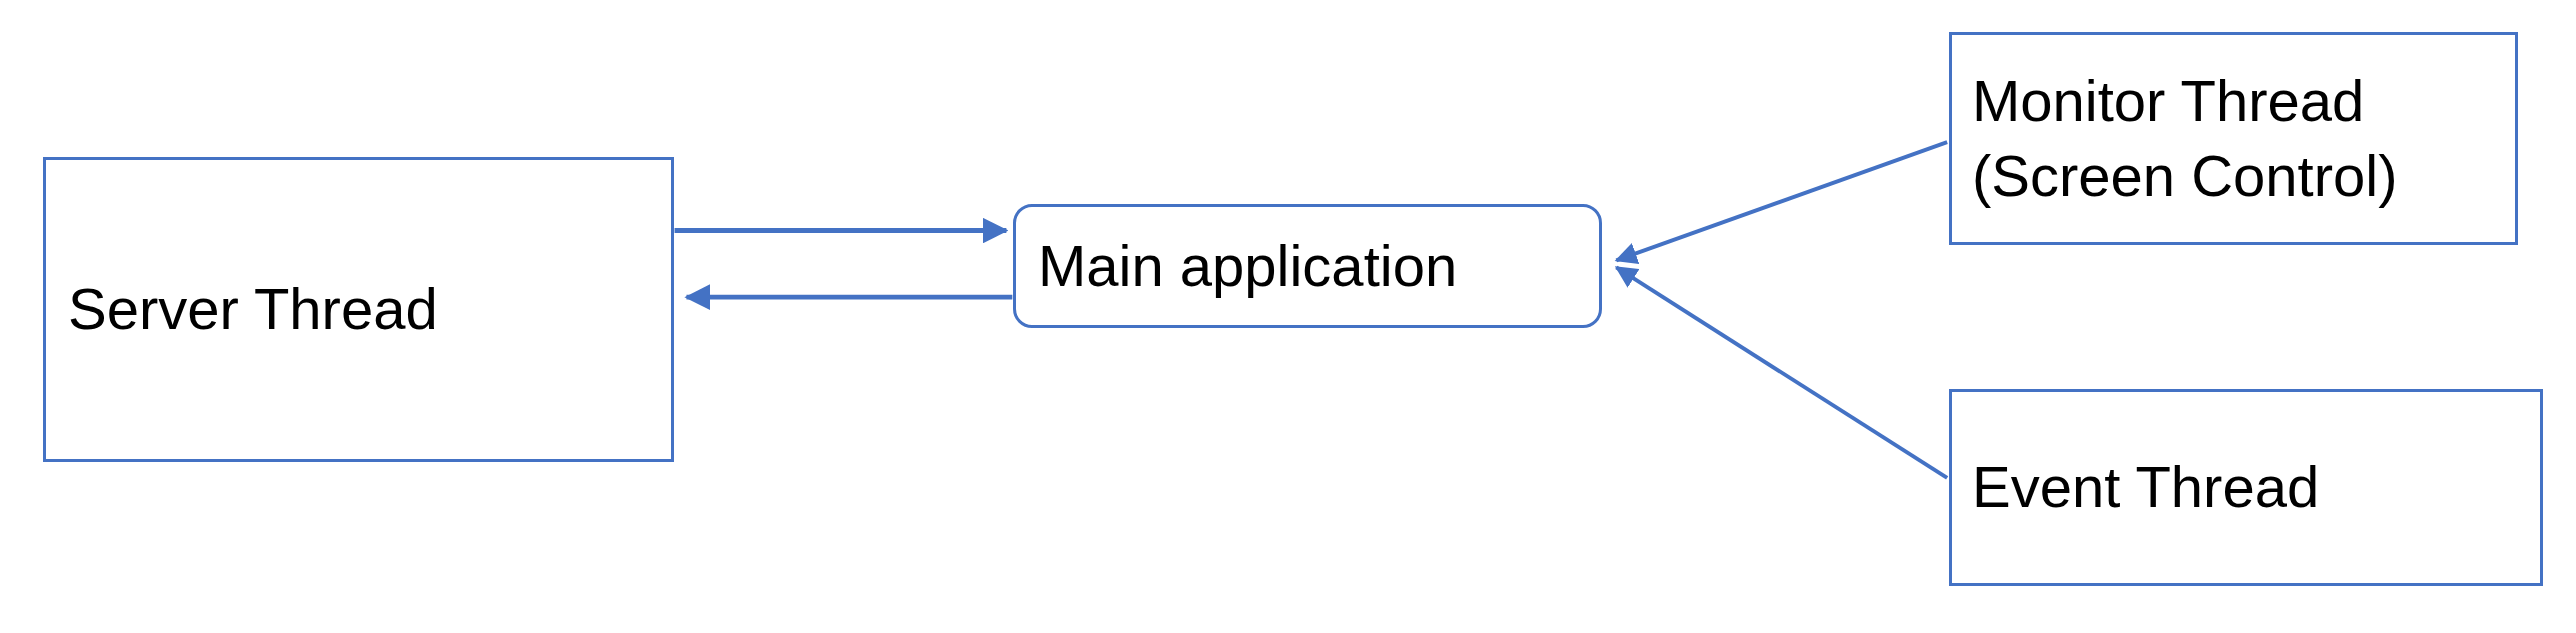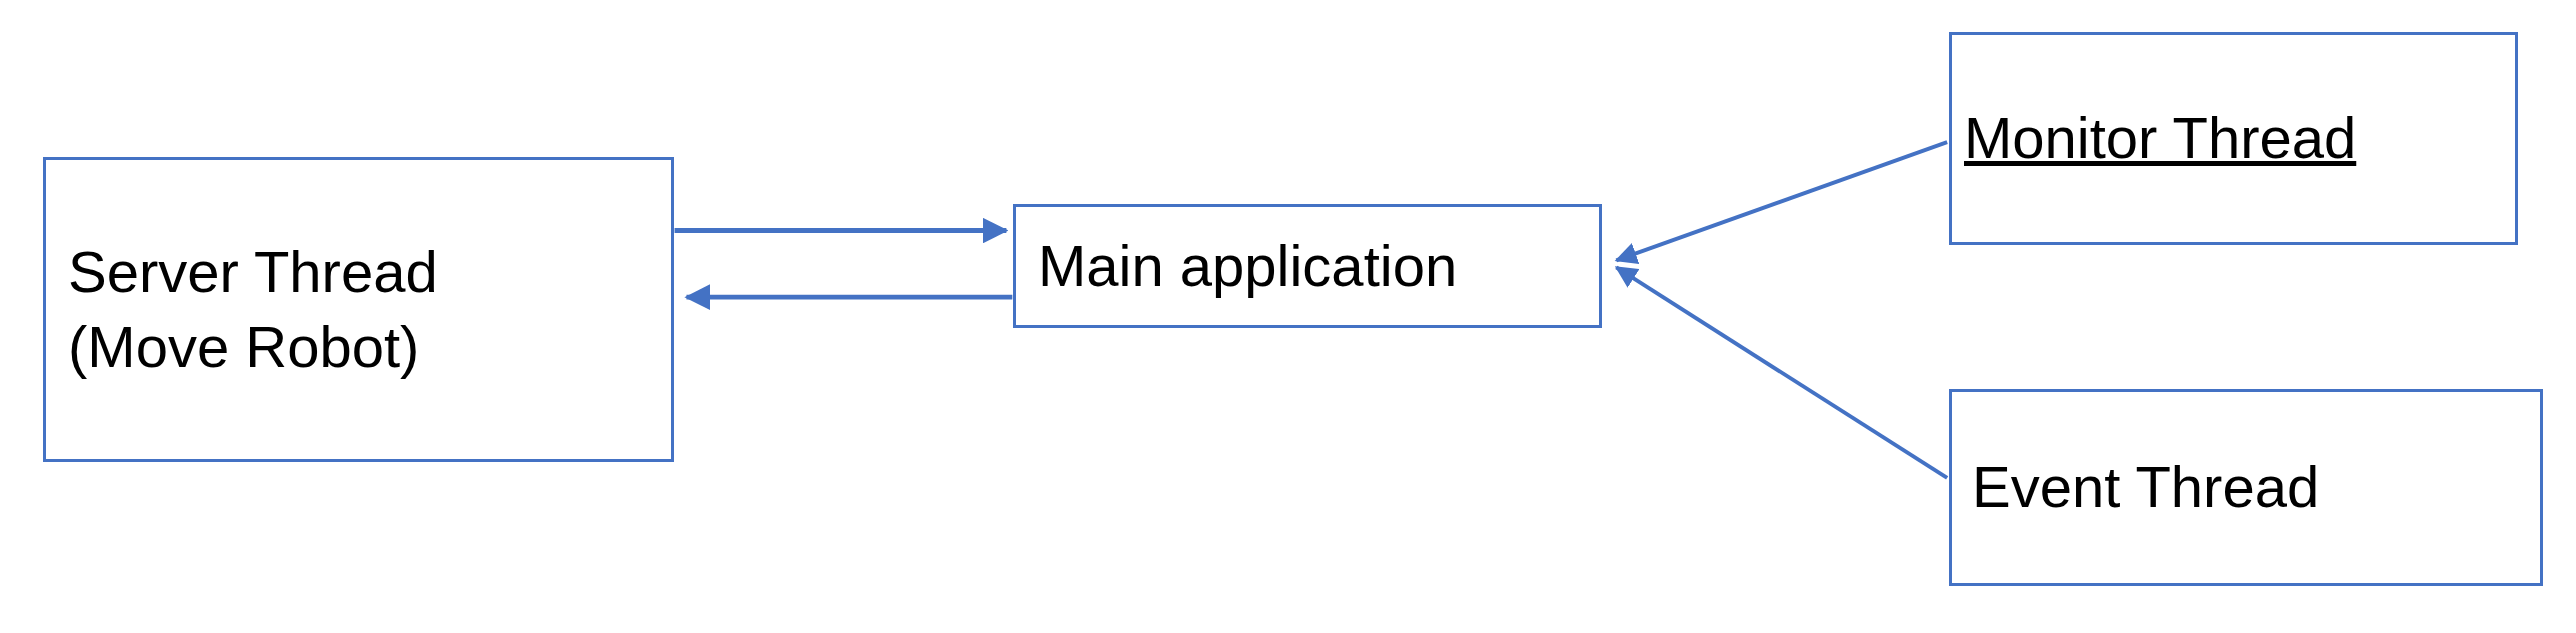--- a/index.html
+++ b/index.html
@@ -53,29 +53,29 @@
     height: 305px;
     padding: 0 0 0 22px;
   }
   
   #node-main {
     left: 1013px;
     top: 204px;
     width: 589px;
     height: 124px;
     padding: 0 0 0 22px;
+    border-radius: 19px;
   }
   
   #node-monitor {
     left: 1949px;
     top: 32px;
     width: 569px;
     height: 213px;
-    padding: 0 0 0 12px;
-    text-decoration: underline;
+    padding: 0 0 0 20px;
   }
   
   #node-event {
     left: 1949px;
     top: 389px;
     width: 594px;
     height: 197px;
     padding: 0 0 0 20px;
   }
 </style>
@@ -106,29 +106,29 @@
       <line x1="1960" y1="143" x2="1627" y2="262" stroke="#4472c4" stroke-width="4" marker-end="url(#arrowDiamondTip)"></line>
     </g>
 
     <g>
       <line x1="1960" y1="481" x2="1627" y2="269" stroke="#4472c4" stroke-width="4" marker-end="url(#arrowDiamondTip)"></line>
     </g>
   </svg>
 
   <div class="node" id="node-server">
     <span class="line">Server Thread</span>
-    <span class="line">(Move Robot)</span>
   </div>
 
   <div class="node" id="node-main">
     <span class="line">Main application</span>
   </div>
 
   <div class="node" id="node-monitor">
     <span class="line">Monitor Thread</span>
+    <span class="line">(Screen Control)</span>
   </div>
 
   <div class="node" id="node-event">
     <span class="line">Event Thread</span>
   </div>
 
 </div>
 
 
 </body></html>

